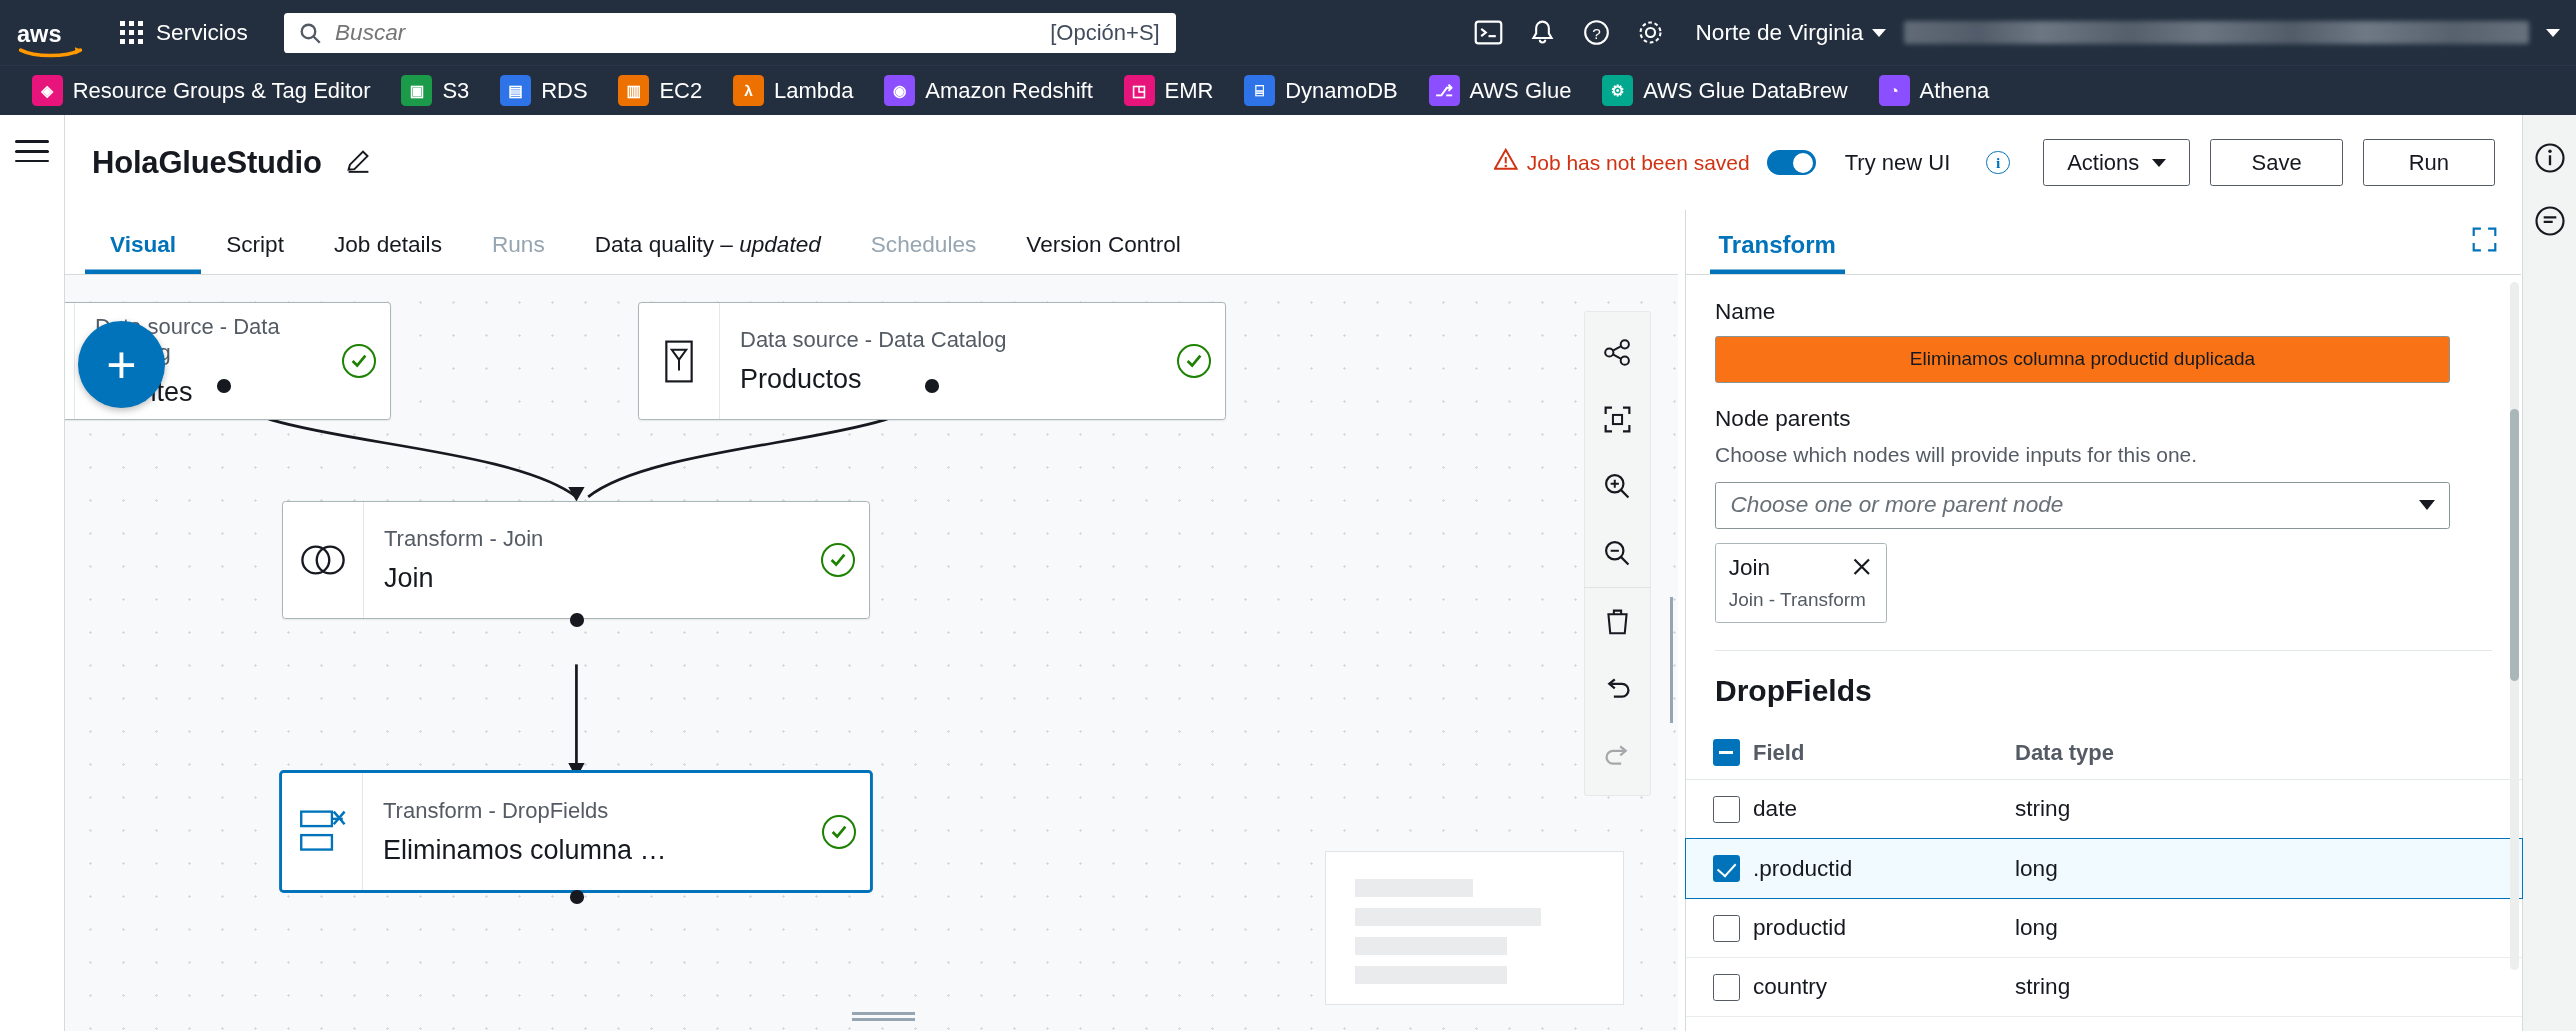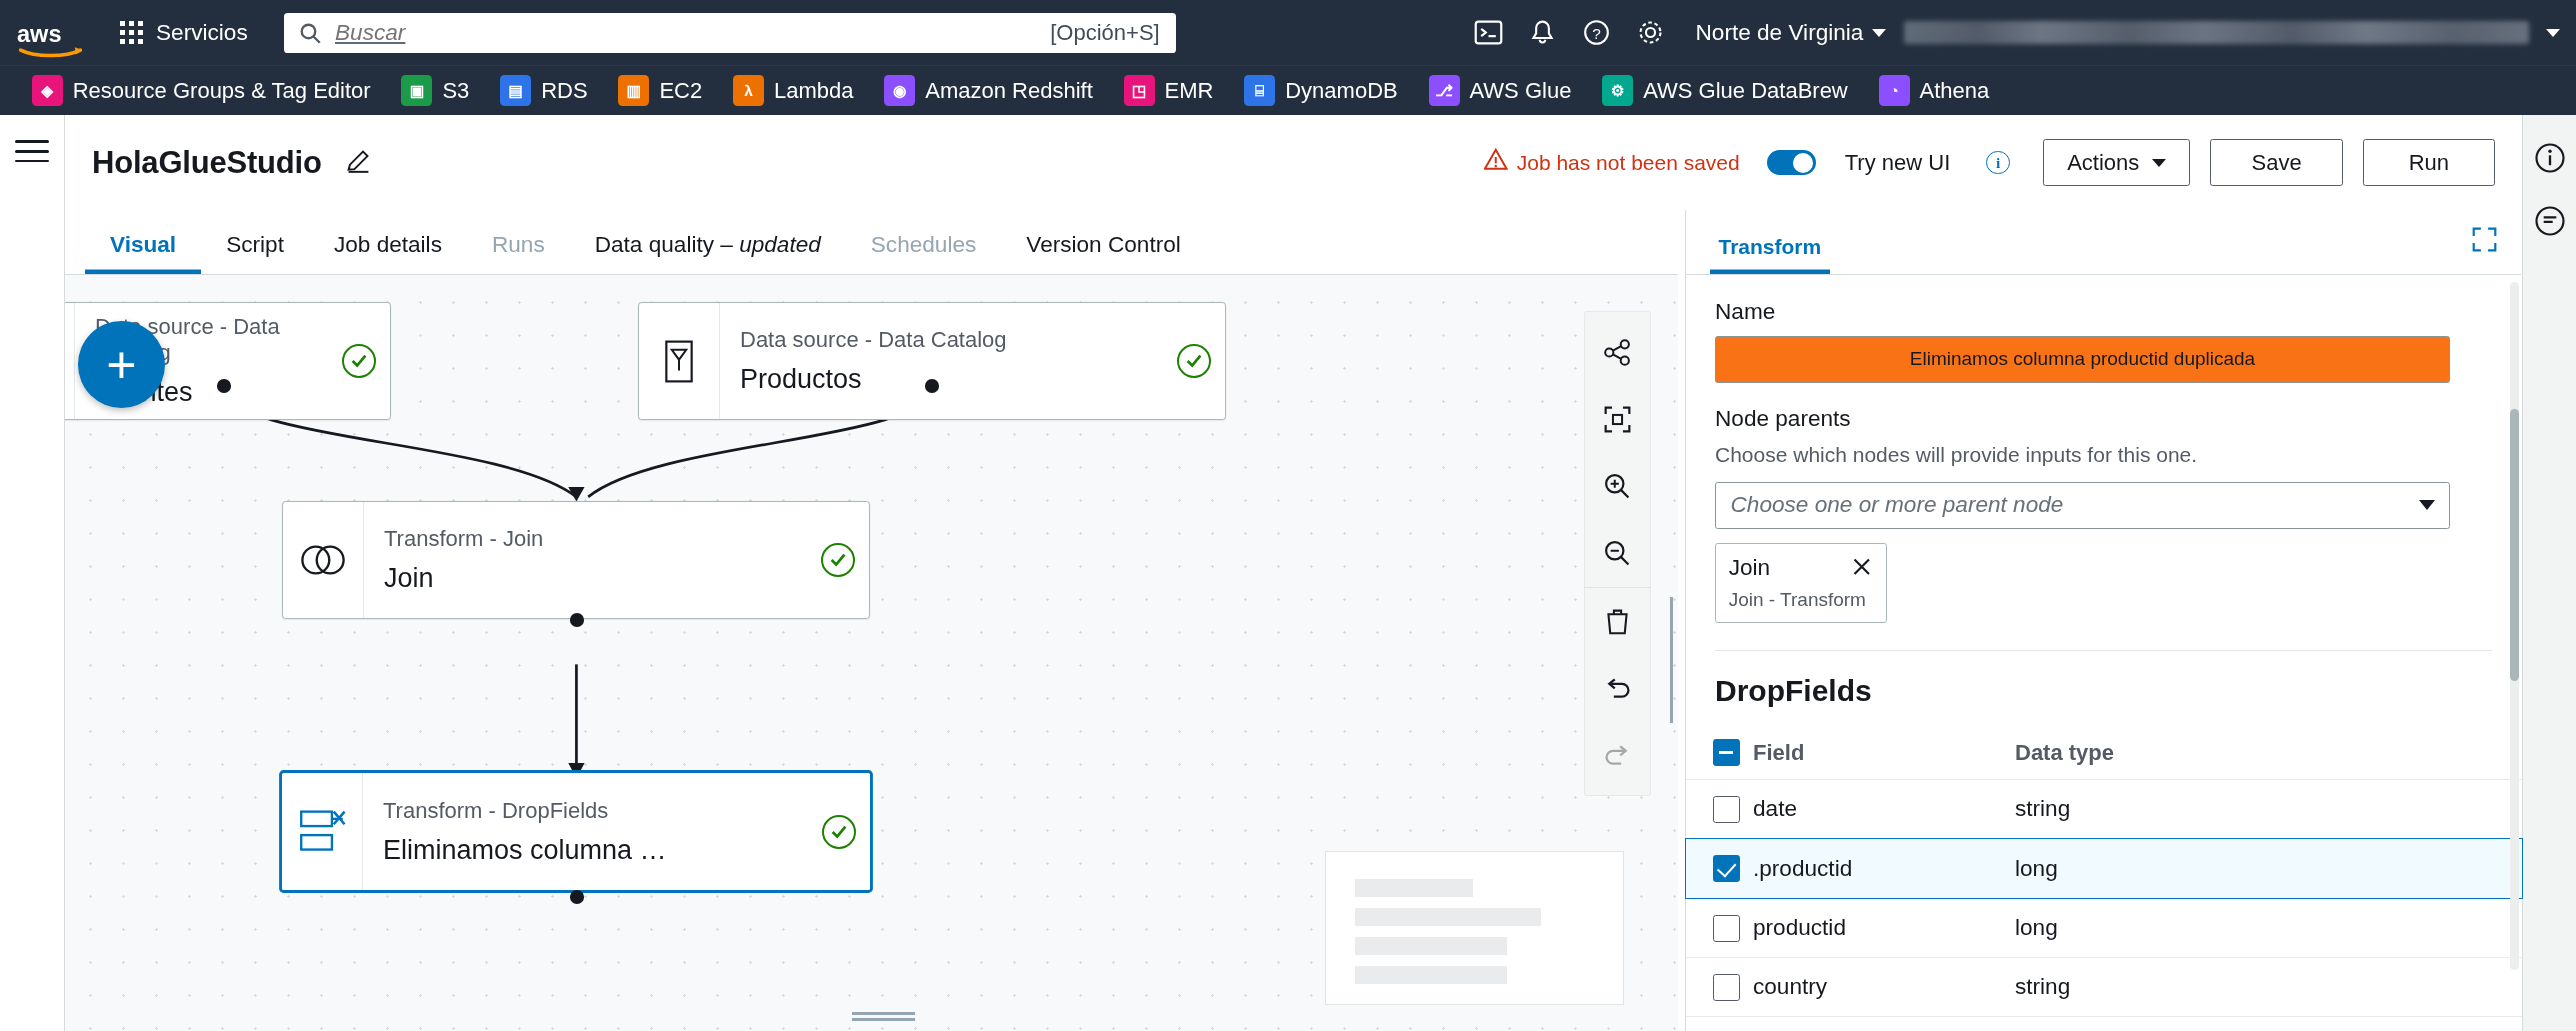--- a/index.html
+++ b/index.html
@@ -27,21 +27,21 @@
   .grid-icon { display:grid; grid-template-columns:repeat(3,5.4px); grid-template-rows:repeat(3,5.4px); gap:3.6px; }
   .grid-icon i { width:5.4px; height:5.4px; background:#ffffff; display:block; }
   .search-wrap {
     position:relative; margin-left:16.3px; width:892px; height:40px;
     background:#ffffff; border-radius:3.6px; display:flex; align-items:center;
   }
   .search-wrap .s-icon { position:absolute; left:14.5px; top:9px; }
   .search-input {
     flex:1; border:0; outline:0; background:transparent;
     font-family:"Liberation Sans",sans-serif; font-size:22.6px; color:#5f6b7a;
-    padding-left:51px; font-style:italic;text-decoration:underline;
+    padding-left:51px; font-style:italic;
   }
   .search-hint { font-size:22px; color:#414d5c; padding-right:16.3px; }
   .top-right { margin-left:auto; display:flex; align-items:center; height:65px; }
   .top-icon {
     width:54px; height:65px; display:flex; align-items:center; justify-content:center;
     cursor:pointer;
   }
   .region-btn {
     display:flex; align-items:center; gap:9px; color:#ffffff; font-size:22.6px;
     padding:0 18px; height:65px; cursor:pointer;
@@ -90,21 +90,21 @@
 
   
   .glue-header {
     position:absolute; left:65px; top:115px; width:2457px; height:95px;
     background:#ffffff; display:flex; align-items:center; padding:0 27px;
   }
   .job-title { font-size:31px; font-weight:bold; color:#16191f; letter-spacing:-0.2px; }
   .pencil { margin-left:23.5px; cursor:pointer; }
   .hdr-right { margin-left:auto; display:flex; align-items:center; gap:0; }
   .notsaved {
-    display:flex; align-items:center; gap:9px; color:#d13212; font-size:21px; margin-right:27px;
+    display:flex; align-items:center; gap:9px; color:#d13212; font-size:21px; margin-right:17px;
   }
   .toggle-wrap { display:flex; align-items:center; gap:29px; margin-right:12.7px; }
   .toggle {
     width:49px; height:25px; border-radius:12.7px; background:#0073bb; position:relative;
     cursor:pointer; flex:none;
   }
   .toggle::after {
     content:""; position:absolute; right:2.7px; top:2.7px; width:20px; height:20px;
     border-radius:50%; background:#ffffff;
   }
@@ -195,21 +195,21 @@
   
   .panel {
     position:absolute; left:1685px; top:210px; width:836px; height:822px;
     background:#ffffff; border-left:0.9px solid #d5dbdb;
   }
   .panel-tabs {
     height:65px; display:flex; align-items:flex-end; padding-left:23.5px;
     border-bottom:0.9px solid #d5dbdb; position:relative;
   }
   .panel-tab {
-    font-size:21px; color:#0073bb; font-weight:bold; padding:0 9px 15.4px;
+    font-size:24px; color:#0073bb; font-weight:bold; padding:0 9px 15.4px;
     box-shadow:inset 0 -4.5px 0 0 #0073bb; cursor:pointer;margin-top:7px;
   }
   .expand-ic { position:absolute; right:23.5px; top:16.3px; cursor:pointer; }
   .panel-body { padding:23.5px 29px 0; }
   .lbl { font-size:22.6px; color:#16191f; margin-bottom:11px; }
   .sublbl { font-size:21px; color:#545b64; margin:3.6px 0 14.5px; }
   .field {
     width:735px; height:47px; border:0.9px solid #879596; border-radius:2.7px;
     background:#f97316; font-size:19px; color:#16191f; padding:0 14.5px;
     font-family:"Liberation Sans",sans-serif;

